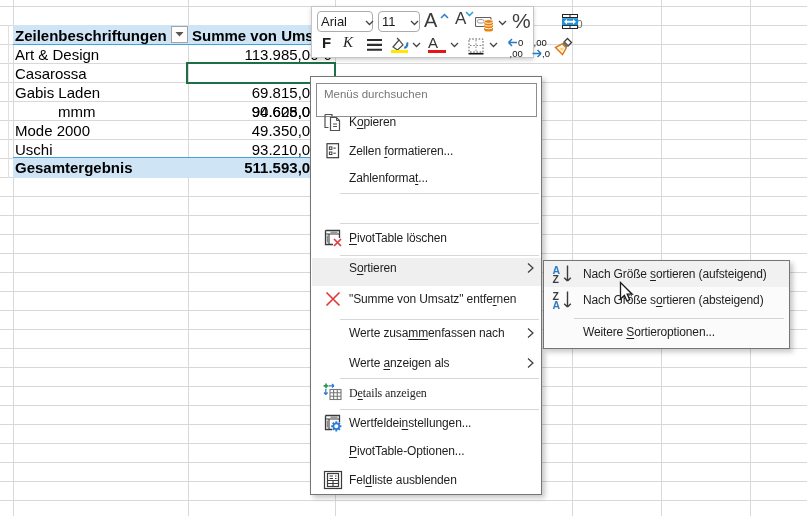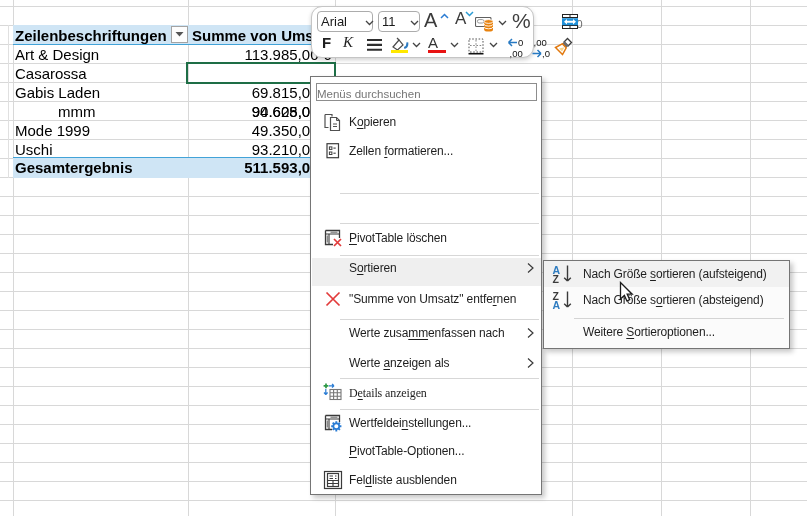--- a/index.html
+++ b/index.html
@@ -12,28 +12,28 @@
 .phead{left:13px;top:25px;width:323px;height:19px;background:#cfe5f5;border-bottom:1px solid #42a3d8;}
 .ptotal{left:13px;top:157px;width:323px;height:20px;background:#cfe5f5;border-top:1px solid #42a3d8;}
 .cell{font-size:15px;line-height:19px;color:#000;white-space:nowrap;}
 .b{font-weight:bold;}
 .rv{left:189px;width:142px;text-align:right;}
 .selcell{left:186px;top:62px;width:150px;height:22px;border:2px solid #1e6e46;box-sizing:border-box;}
 .fbtn{left:171px;top:26px;width:17px;height:17px;background:#fdfdfd;border:1px solid #a3a3a3;box-sizing:border-box;}
 
 
 .tbar{left:311px;top:6px;width:223px;height:52px;background:#fff;border:1px solid #c5c5c5;
-  border-radius:11px;box-sizing:border-box;box-shadow:0 2px 4px rgba(0,0,0,.18);}
+  border-radius:0;box-sizing:border-box;box-shadow:0 2px 4px rgba(0,0,0,.18);}
 .combo{position:absolute;height:21px;border:1px solid #acacac;border-radius:4px;box-sizing:border-box;
   font-size:13px;color:#1a1a1a;line-height:19px;padding-left:3px;}
 
 .menu{left:310px;top:76px;width:232px;height:419px;background:#fff;border:1px solid #757575;
   box-sizing:border-box;box-shadow:3px 3px 5px rgba(0,0,0,.22);}
-.search{position:absolute;left:5px;top:6px;width:221px;height:18px;border:1px solid #8d8d8d;
-  box-sizing:border-box;font-size:11.5px;color:#767676;line-height:20px;}
+.search{position:absolute;left:5px;top:6px;width:221px;height:34px;border:1px solid #8d8d8d;
+  box-sizing:border-box;font-size:11.5px;color:#767676;line-height:20px;padding-left:7px;}
 .items{position:absolute;left:1px;top:0;width:229px;height:417px;}
 .mi{position:absolute;left:0;width:229px;height:30px;line-height:30px;padding-left:37px;
   font-size:12px;color:#1e1e1e;white-space:nowrap;box-sizing:border-box;letter-spacing:-0.12px;}
 .hlband{position:absolute;left:0;top:180.5px;width:229px;height:28.7px;background:#efefef;}
 .msep{position:absolute;left:28px;width:199px;height:1px;background:#d7d7d7;}
 .mic{position:absolute;left:11px;top:50%;transform:translateY(-50%);width:20px;height:20px;}
 .sub-arrow{position:absolute;right:7px;top:50%;transform:translateY(-50%);line-height:0;}
 
 .smenu{left:543px;top:260px;width:247px;height:89px;background:#fbfbfb;border:1px solid #757575;
   box-sizing:border-box;box-shadow:3px 3px 5px rgba(0,0,0,.22);}
@@ -66,21 +66,21 @@
   </div>
 
 <div class="abs cell" style="left:15px;top:45px;">Art &amp; Design</div>
 <div class="abs cell rv" style="top:45px;">113.985,00&nbsp;€</div>
 <div class="abs cell" style="left:15px;top:64px;">Casarossa</div>
 <div class="abs cell rv" style="top:64px;margin-top:38px;">90.605,00&nbsp;€</div>
 <div class="abs cell" style="left:15px;top:83px;">Gabis Laden</div>
 <div class="abs cell rv" style="top:83px;">69.815,00&nbsp;€</div>
 <div class="abs cell" style="left:15px;top:102px;padding-left:43px;">mmm</div>
 <div class="abs cell rv" style="top:102px;">94.628,00&nbsp;€</div>
-<div class="abs cell" style="left:15px;top:121px;">Mode 1999</div>
+<div class="abs cell" style="left:15px;top:121px;">Mode 2000</div>
 <div class="abs cell rv" style="top:121px;">49.350,00&nbsp;€</div>
 <div class="abs cell" style="left:15px;top:140px;">Uschi</div>
 <div class="abs cell rv" style="top:140px;">93.210,00&nbsp;€</div>
 <div class="abs cell b" style="left:15px;top:158px;">Gesamtergebnis</div>
 <div class="abs cell b rv" style="top:158px;">511.593,00&nbsp;€</div>
 <div class="abs selcell"></div>
 
 <div class="abs tbar" id="tbar">
   <div class="combo" style="left:5px;top:4px;width:56px;">Arial</div>
   <svg class="abs" style="left:53px;top:13px;" width="9" height="6">
@@ -175,20 +175,21 @@
       <path d="M13.5 5.5 V8.5 H16.5" fill="none" stroke="#505050" stroke-width="1"></path>
       <path d="M10 12 H14 M10 14.5 H14" stroke="#505050" stroke-width="1"></path>
       </svg></span>K<u>o</u>pieren</div>
 <div class="mi" style="top:59px;"><span class="mic"><svg width="20" height="20" viewBox="0 0 20 20">
       <rect x="4" y="2.7" width="11.5" height="14" fill="none" stroke="#3c3c3c" stroke-width="1.2"></rect>
       <rect x="6.4" y="5.9" width="2.5" height="2.5" fill="none" stroke="#3c3c3c" stroke-width="1"></rect>
       <path d="M10.4 7.1 H12.7" stroke="#3c3c3c" stroke-width="1.1"></path>
       <rect x="6.4" y="11" width="2.5" height="2.5" fill="none" stroke="#3c3c3c" stroke-width="1"></rect>
       <path d="M10.4 12.2 H12.7" stroke="#3c3c3c" stroke-width="1.1"></path>
       </svg></span>Zellen <u>f</u>ormatieren...</div>
+<div class="mi" style="top:86.3px;">Zahlenforma<u>t</u>...</div>
 <div class="mi" style="top:146.4px;"><span class="mic"><svg width="22" height="20" viewBox="0 0 22 20">
       <path d="M2.5 2.5 H16.5 V10 M2.5 2.5 V16.5 H10" fill="none" stroke="#3a3a3a" stroke-width="1.3"></path>
       <path d="M2.5 6 H16.5 M6 6 V16.5" stroke="#3a3a3a" stroke-width="1.1"></path>
       <rect x="7.5" y="3.5" width="7" height="1.4" fill="#8a8a8a"></rect>
       <rect x="3.6" y="7.5" width="1.4" height="7" fill="#8a8a8a"></rect>
       <path d="M11 11 L18 18 M18 11 L11 18" stroke="#e23b3b" stroke-width="1.7"></path>
       </svg></span><u>P</u>ivotTable löschen</div>
 <div class="mi" style="top:176.2px;">S<u>o</u>rtieren<span class="sub-arrow"><svg width="7" height="11">
             <path d="M1 1 L6 5.5 L1 10" fill="none" stroke="#3a3a3a" stroke-width="1.2"></path>
           </svg></span></div>

